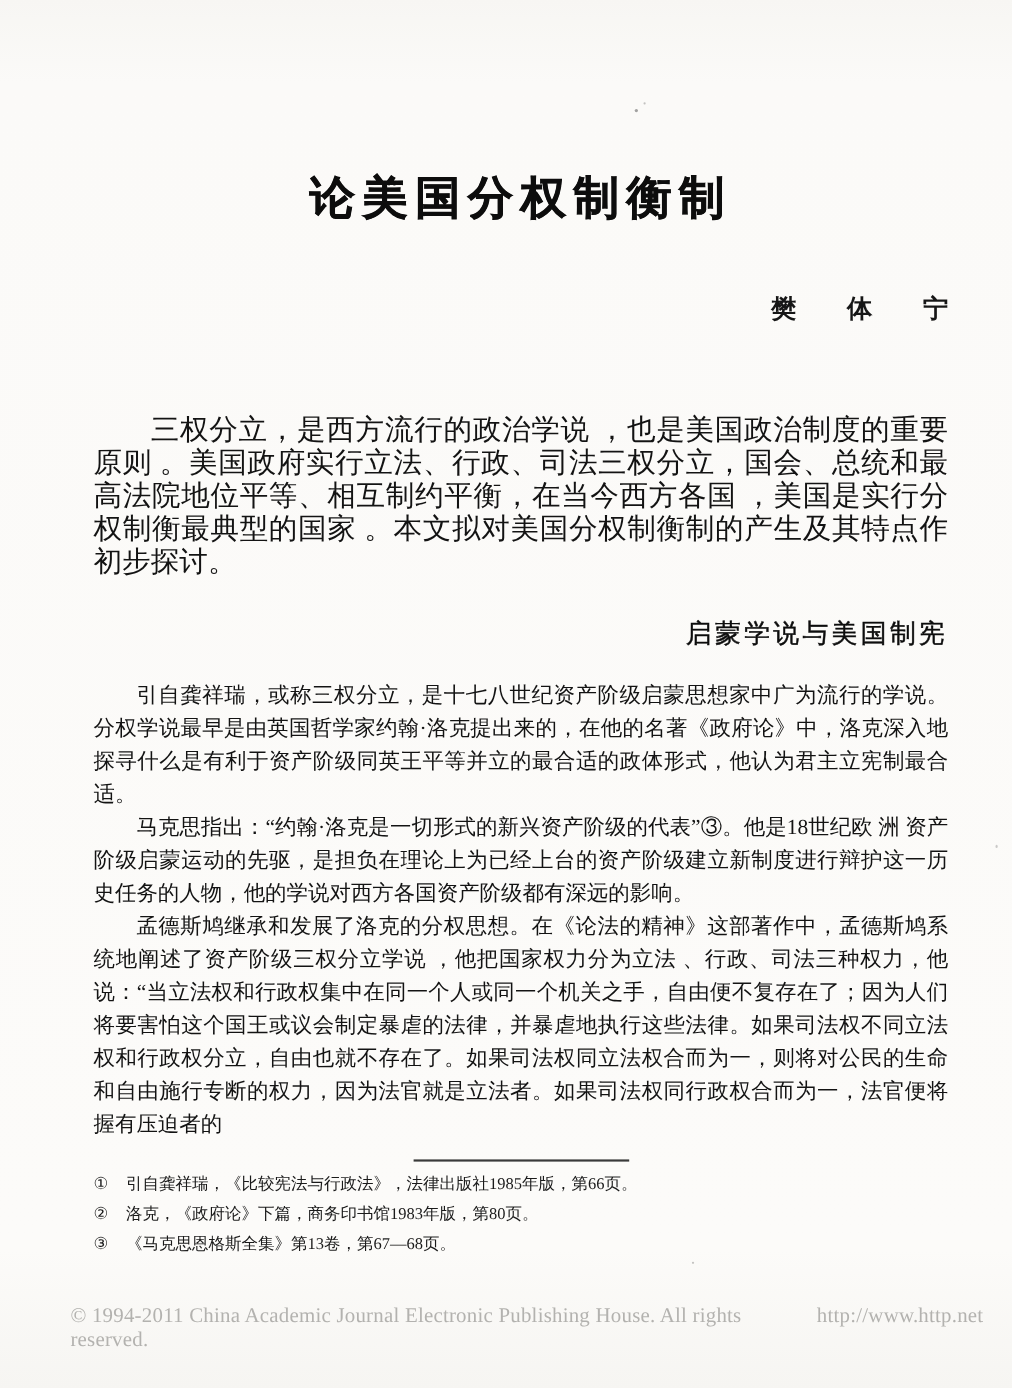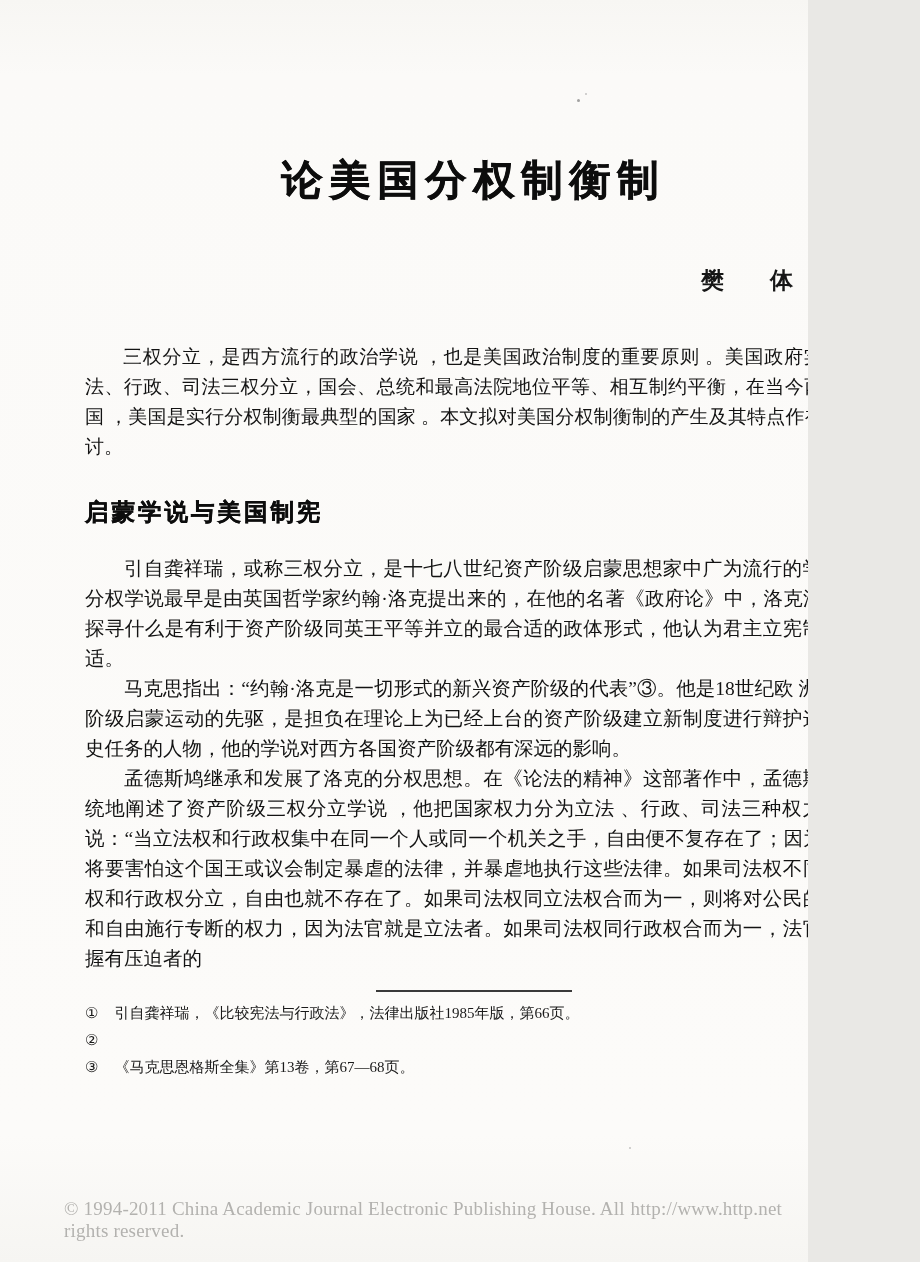--- a/index.html
+++ b/index.html
@@ -3,21 +3,21 @@
 <meta charset="utf-8">
 <style>
   html, body { margin: 0; padding: 0; }
   body {
     width: 920px; height: 1262px;
     background: #e9e8e5;
     font-family: "Liberation Serif", "DejaVu Serif", serif;
   }
   .page {
     position: relative;
-    width: 808px; height: 1262px;
+    width: 920px; height: 1262px;
     background: linear-gradient(180deg, #f7f6f3 0%, #fbfaf8 6%, #fcfbf9 90%, #f6f5f2 100%);
     overflow: hidden;
     color: #141414;
   }
   .content {
     position: absolute;
     left: 85px; top: 0;
     width: 777px;
   }
   .title {
@@ -31,33 +31,33 @@
     -webkit-text-stroke: 0.6px #0d0d0d;
   }
   .author {
     margin-top: 62px;
     text-align: right;
     font-size: 23px;
     font-weight: 600;
     color: #161616;
   }
   .intro {
-    margin-top: 46px;
-    font-size: 19px;
+    margin-top: 80px;
+    font-size: 26px;
     line-height: 30px;
     text-align: justify;
     text-indent: 2em;
     color: #131313;
   }
   .section-heading {
     margin-top: 34px;
     margin-bottom: 26px;
-    text-align: left;
+    text-align: right;
     font-size: 23.5px;
-    font-weight: 700;
+    font-weight: 400;
     letter-spacing: 3px;
     color: #0d0d0d;
     -webkit-text-stroke: 0.4px #0d0d0d;
   }
   .para {
     margin: 0;
     font-size: 19.5px;
     line-height: 30px;
     text-align: justify;
     text-indent: 2em;
@@ -79,21 +79,21 @@
     line-height: 27px;
     color: #1a1a1a;
   }
   .footnote .marker {
     flex: 0 0 auto;
     margin-right: 16px;
     font-size: 15px;
   }
   .watermark {
     position: absolute;
-    left: 28px; right: 26px; bottom: 20px;
+    left: 28px; right: 26px; bottom: 32px;
     display: flex;
     justify-content: flex-end;
     align-items: baseline;
     font-family: "Liberation Serif", "DejaVu Serif", serif;
     font-size: 19px;
     color: #b3b2af;
     letter-spacing: 0.2px;
     margin-left: 36px;
   }
   .speck {
@@ -138,20 +138,21 @@
 
     <hr class="footnote-sep">
 
     <div class="footnotes">
       <div class="footnote">
         <span class="marker">①</span>
         <span class="fn-text">引自龚祥瑞，《比较宪法与行政法》，法律出版社1985年版，第66页。</span>
       </div>
       <div class="footnote">
         <span class="marker">②</span>
+        <span class="fn-text">洛克，《政府论》下篇，商务印书馆1983年版，第80页。</span>
       </div>
       <div class="footnote">
         <span class="marker">③</span>
         <span class="fn-text">《马克思恩格斯全集》第13卷，第67—68页。</span>
       </div>
     </div>
 
   </div>
 
   <div class="watermark">

